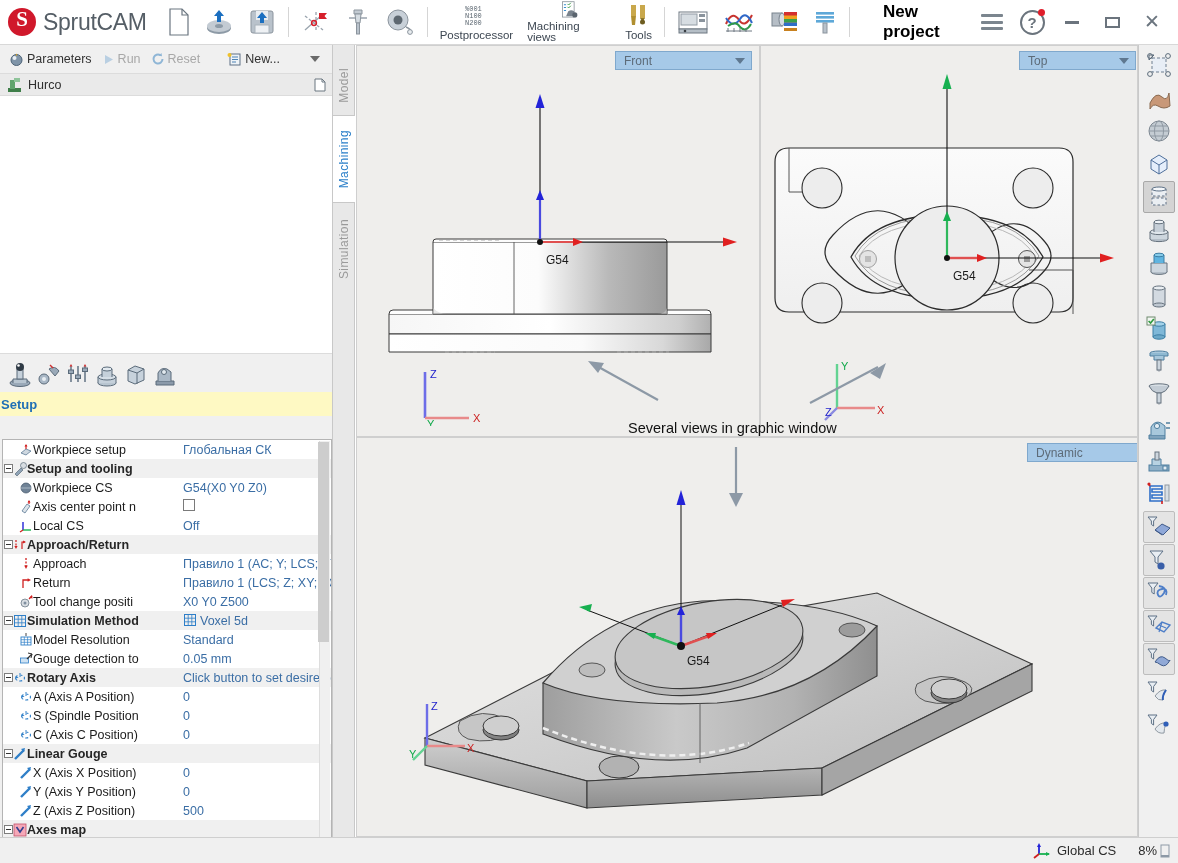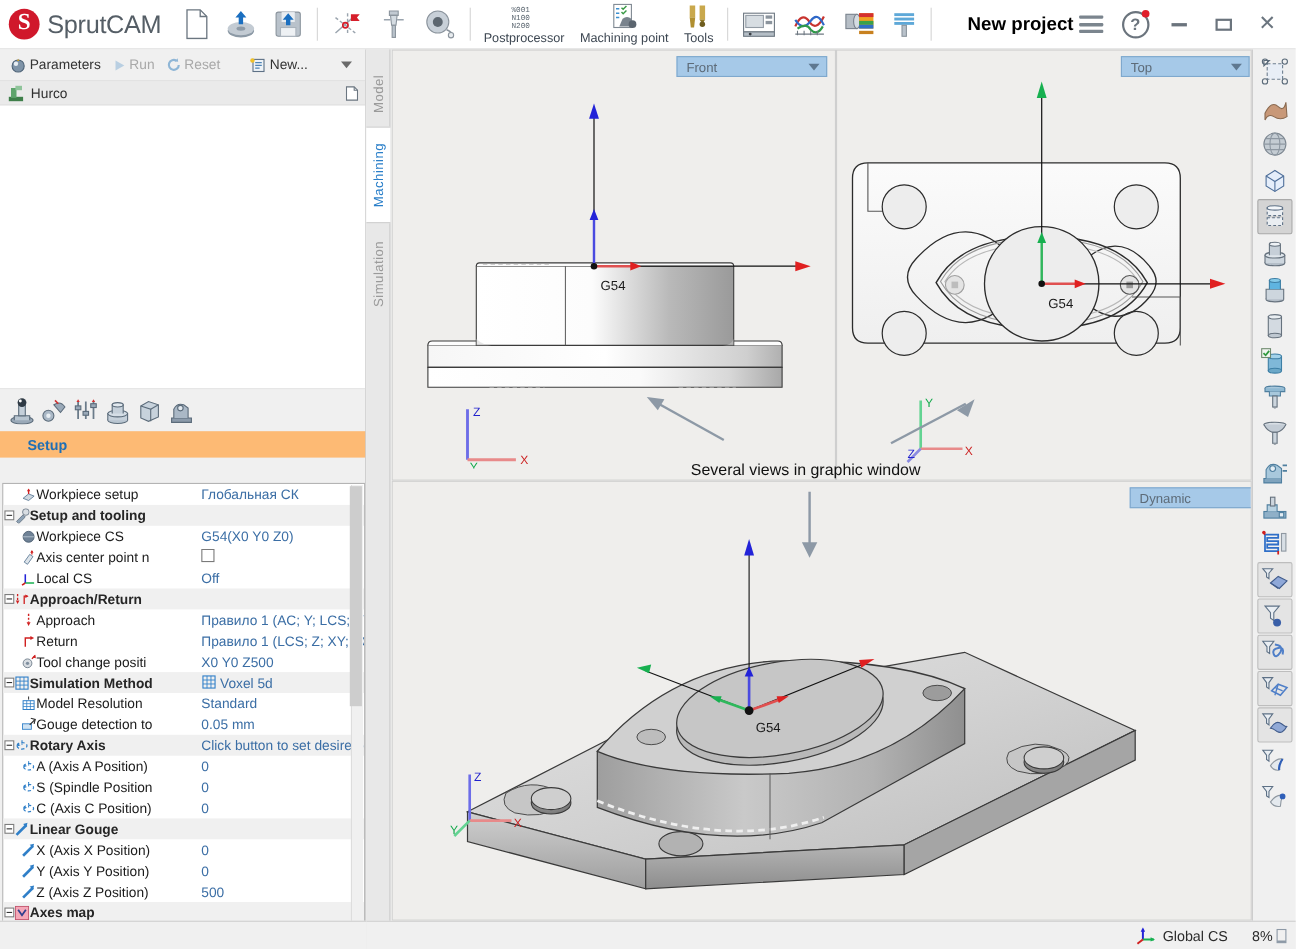--- a/index.html
+++ b/index.html
@@ -58,22 +58,22 @@
   .lp-btn{display:flex;align-items:center;gap:3px;font-size:12.5px;color:#333;padding:1px 4px;}
   .lp-btn.dim{color:#a8a8a8;}
   .lp-caret{margin-left:auto;margin-right:12px;border-left:5px solid transparent;
     border-right:5px solid transparent;border-top:6px solid #6a6a6a;}
   .machine-row{height:22px;background:#eaeaea;display:flex;align-items:center;
     padding:0 6px;gap:5px;font-size:12.5px;color:#2f2f2f;border-bottom:1px solid #dcdcdc;}
   .machine-row .pg{margin-left:auto;}
   .lp-blank{height:258px;background:#fff;border-bottom:1px solid #dcdcdc;}
 
   .setup-icons{height:38px;display:flex;align-items:flex-end;gap:5px;padding:0 8px 1px 8px;background:#f0f0f0;}
-  .setup-lbl{height:24px;font-size:13px;font-weight:bold;color:#1f6fb5;padding-left:25px;
-    display:flex;align-items:center;background:#fdba74;}
+  .setup-lbl{height:24px;font-size:13px;font-weight:bold;color:#1f6fb5;padding-left:1px;
+    display:flex;align-items:center;background:#fef9c3;}
 
   
   .propgrid{position:absolute;top:394px;left:2px;width:330px;height:428px;background:#fff;
     border:1px solid #b4b4b4;overflow:hidden;font-size:12.5px;}
   .prow{height:19px;display:flex;align-items:center;white-space:nowrap;}
   .prow.group{background:#f0f0f0;}
   .prow.group .pname{font-weight:bold;color:#262626;}
   .pexp{width:13px;display:flex;align-items:center;justify-content:center;}
   .pexp b{width:9px;height:9px;border:1px solid #7d7d7d;display:block;position:relative;background:#fff;}
   .pexp b::before{content:"";position:absolute;left:1px;right:1px;top:3px;height:1px;background:#333;}
@@ -202,21 +202,21 @@
 
     <div class="tb-btn">
       <svg width="30" height="26" viewBox="0 0 30 26">
         <rect x="6" y="1" width="16" height="21" fill="#fff" stroke="#7e8891"></rect>
         <path d="M8 5 h3 M8 9 h3 M8 13 h3" stroke="#3a8fd0" stroke-width="1.4"></path>
         <path d="M13 4 l1.5 1.5 l3-3" fill="none" stroke="#3a9a46" stroke-width="1.3"></path>
         <path d="M13 8 l1.5 1.5 l3-3" fill="none" stroke="#3a9a46" stroke-width="1.3"></path>
         <path d="M14 14 q4 -3 8 0 v7 h-11 z" fill="#79838d"></path>
         <circle cx="23" cy="19" r="3.5" fill="#5b656f"></circle>
       </svg>
-      <span class="lbl">Machining point</span>
+      <span class="lbl">Machining views</span>
     </div>
 
     <div class="tb-btn">
       <svg width="26" height="26" viewBox="0 0 26 26">
         <rect x="5" y="2" width="5" height="11" fill="#c9a84c"></rect>
         <path d="M5 13 h5 l-1 9 h-3 z" fill="#b08f30"></path>
         <rect x="14" y="2" width="5" height="13" fill="#c9a84c"></rect>
         <path d="M14 15 q2.5 5 5 0 z" fill="#8d7526"></path>
         <circle cx="16.5" cy="19" r="2.5" fill="#6e5d20"></circle>
       </svg>

